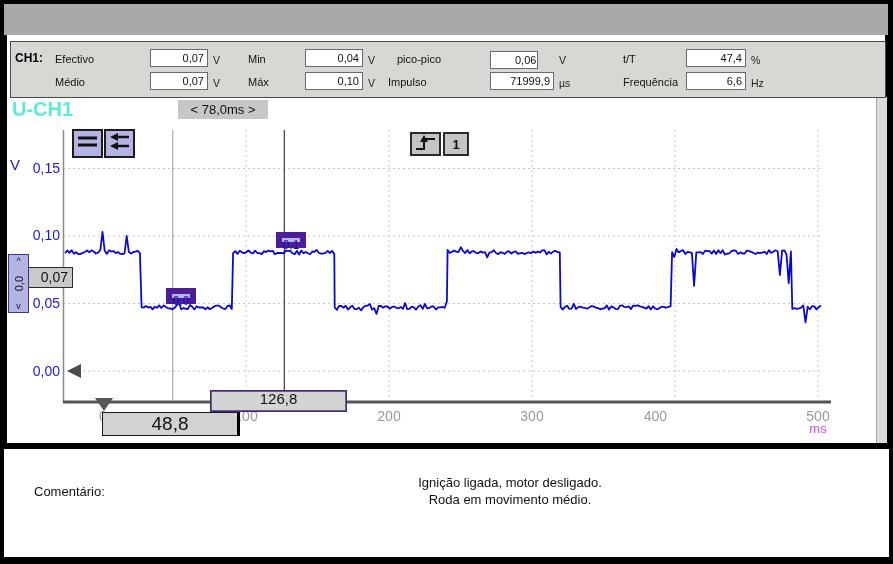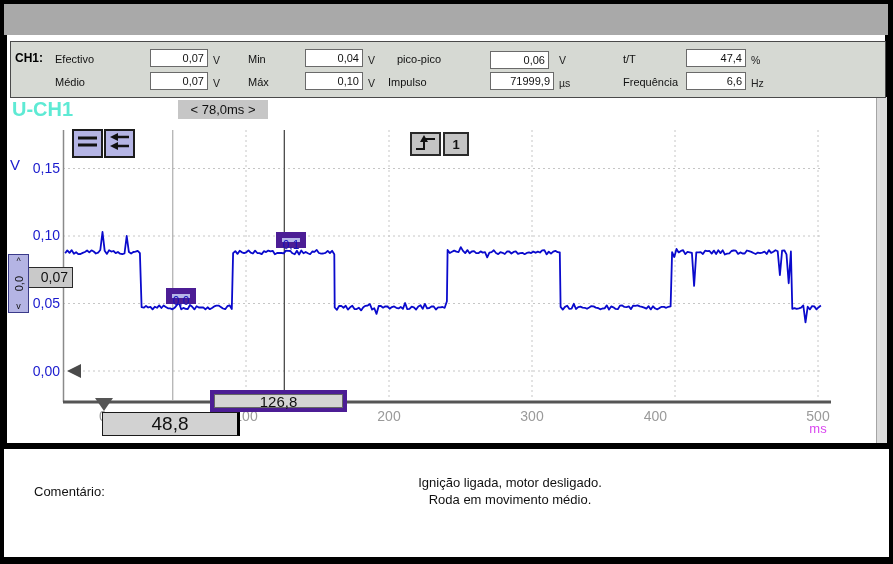--- a/index.html
+++ b/index.html
@@ -48,21 +48,21 @@
           line-height:18px;z-index:4;}
   
   .tag{background:#b6b6e8;border:6px solid #4c1d95;color:#1111bb;font-size:12px;
        text-align:center;line-height:14px;height:16px;box-sizing:border-box;z-index:3;}
   #tag1{left:166px;top:288px;width:30px;}
   #tag2{left:276px;top:232px;width:30px;}
   
   #cur1{left:102px;top:412px;width:138px;height:24px;background:#d2d2d2;border:1px solid #1a1a1a;
         border-right:3px solid #000;box-sizing:border-box;font-size:19px;color:#111;
         text-align:center;line-height:21px;z-index:3;}
-  #cur2{left:210px;top:390px;width:137px;height:22px;background:#d4d4d4;border:4px solid #4c1d95;
+  #cur2{left:210px;top:390px;width:137px;height:22px;background:#d4d4d4;border:1px solid #4c1d95;
         box-shadow:inset 0 0 0 1px #666;box-sizing:border-box;font-size:15px;color:#111;
         text-align:center;line-height:16px;z-index:3;}
   
   #gndmark{left:67px;top:364px;width:0;height:0;border-right:14px solid #4a4a4a;
            border-top:7px solid transparent;border-bottom:7px solid transparent;z-index:2;}
   #trgmark{left:95px;top:398px;width:0;height:0;border-top:13px solid #555;
            border-left:9px solid transparent;border-right:9px solid transparent;z-index:2;}
   
   #plot-svg{left:0;top:0;z-index:1;pointer-events:none;}
   
@@ -91,21 +91,21 @@
   <div class="abs munit" style="left:213px;top:77px;">V</div>
 
   <div class="abs mlabel" style="left:248px;top:53px;">Min</div>
   <div class="abs mvalue" style="left:305px;top:49px;width:58px;">0,04</div>
   <div class="abs munit" style="left:368px;top:54px;">V</div>
   <div class="abs mlabel" style="left:248px;top:76px;">Máx</div>
   <div class="abs mvalue" style="left:305px;top:72px;width:58px;">0,10</div>
   <div class="abs munit" style="left:368px;top:77px;">V</div>
 
   <div class="abs mlabel" style="left:380px;top:53px;padding-left:17px;">pico-pico</div>
-  <div class="abs mvalue" style="left:490px;top:51px;width:59px;padding-left:24px;">0,06</div>
+  <div class="abs mvalue" style="left:490px;top:51px;width:48px;padding-left:24px;">0,06</div>
   <div class="abs munit" style="left:559px;top:54px;">V</div>
   <div class="abs mlabel" style="left:388px;top:76px;">Impulso</div>
   <div class="abs mvalue" style="left:490px;top:72px;width:64px;">71999,9</div>
   <div class="abs munit" style="left:559px;top:77px;">µs</div>
 
   <div class="abs mlabel" style="left:623px;top:53px;">t/T</div>
   <div class="abs mvalue" style="left:686px;top:49px;width:60px;">47,4</div>
   <div class="abs munit" style="left:751px;top:54px;">%</div>
   <div class="abs mlabel" style="left:623px;top:76px;">Frequência</div>
   <div class="abs mvalue" style="left:686px;top:72px;width:60px;">6,6</div>

